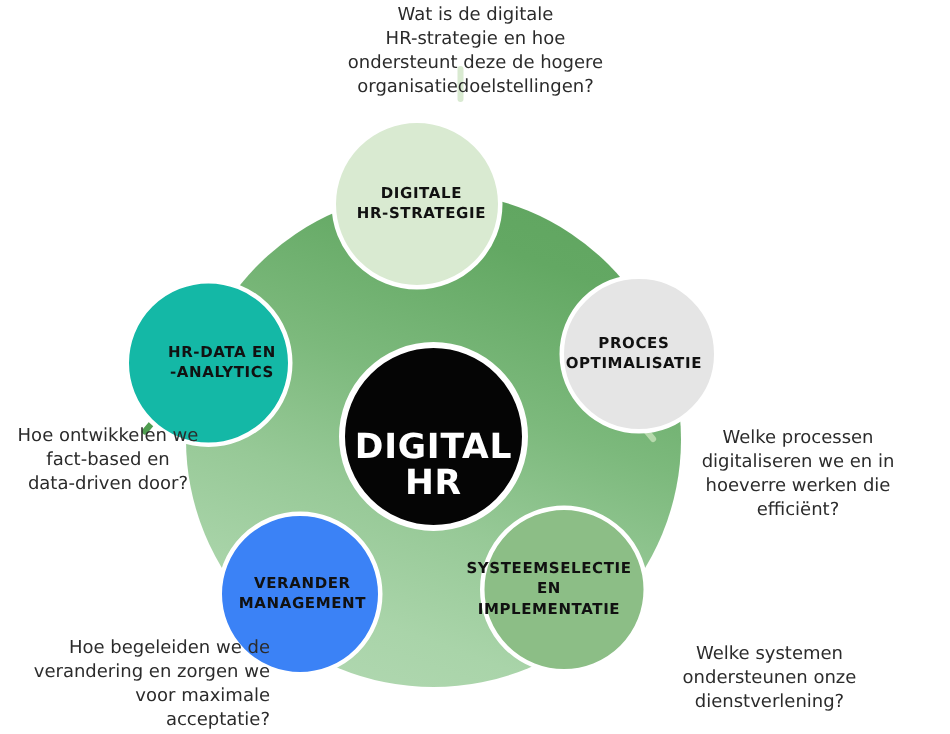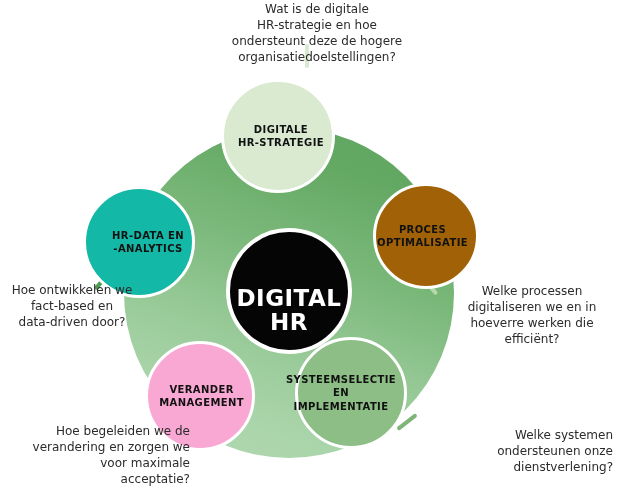--- a/index.html
+++ b/index.html
@@ -93,47 +93,47 @@
     font-weight: bold;
     line-height: 1.05;
     letter-spacing: 0.5px;
     text-align: center;
     white-space: pre-line;
     margin-top: 38px;
   }
 
   
   #node-strategie { left: 221px; top: 79px;  width: 114px; height: 114px; background: #d9ead1; }
-  #node-proces    { left: 373px; top: 183px; width: 106px; height: 106px; background: #a16207; }
-  #node-systeem   { left: 295px; top: 337px; width: 112px; height: 112px; background: #8cbe86; }
-  #node-verander  { left: 145px; top: 341px; width: 110px; height: 110px; background: #f9a8d4; }
+  #node-proces    { left: 373px; top: 183px; width: 106px; height: 106px; background: #e5e5e5; }
+  #node-systeem   { left: 320px; top: 337px; width: 112px; height: 112px; background: #8cbe86; }
+  #node-verander  { left: 145px; top: 341px; width: 110px; height: 110px; background: #3b82f6; }
   #node-hrdata    { left: 83px;  top: 186px; width: 112px; height: 112px; background: #14b8a6; }
 
   
   .caption {
     position: absolute;
     font-size: 12px;
     line-height: 1.33;
     color: #2b2b2b;
     white-space: pre-line;
   }
   #cap-strategie {
     left: 186px; top: 2px; width: 262px;
     text-align: center;
   }
   #cap-proces {
     left: 443px; top: 284px; width: 178px;
     text-align: center;
   }
   #cap-systeem {
     left: 413px; top: 428px; width: 200px;
-    text-align: right;
+    text-align: center;
   }
   #cap-verander {
-    left: 28px; top: 424px; width: 162px;
+    left: 18px; top: 424px; width: 162px;
     text-align: right;
   }
   #cap-hrdata {
     left: 10px; top: 283px; width: 124px;
     text-align: center;
   }
 </style>
 </head>
 <body>
 

